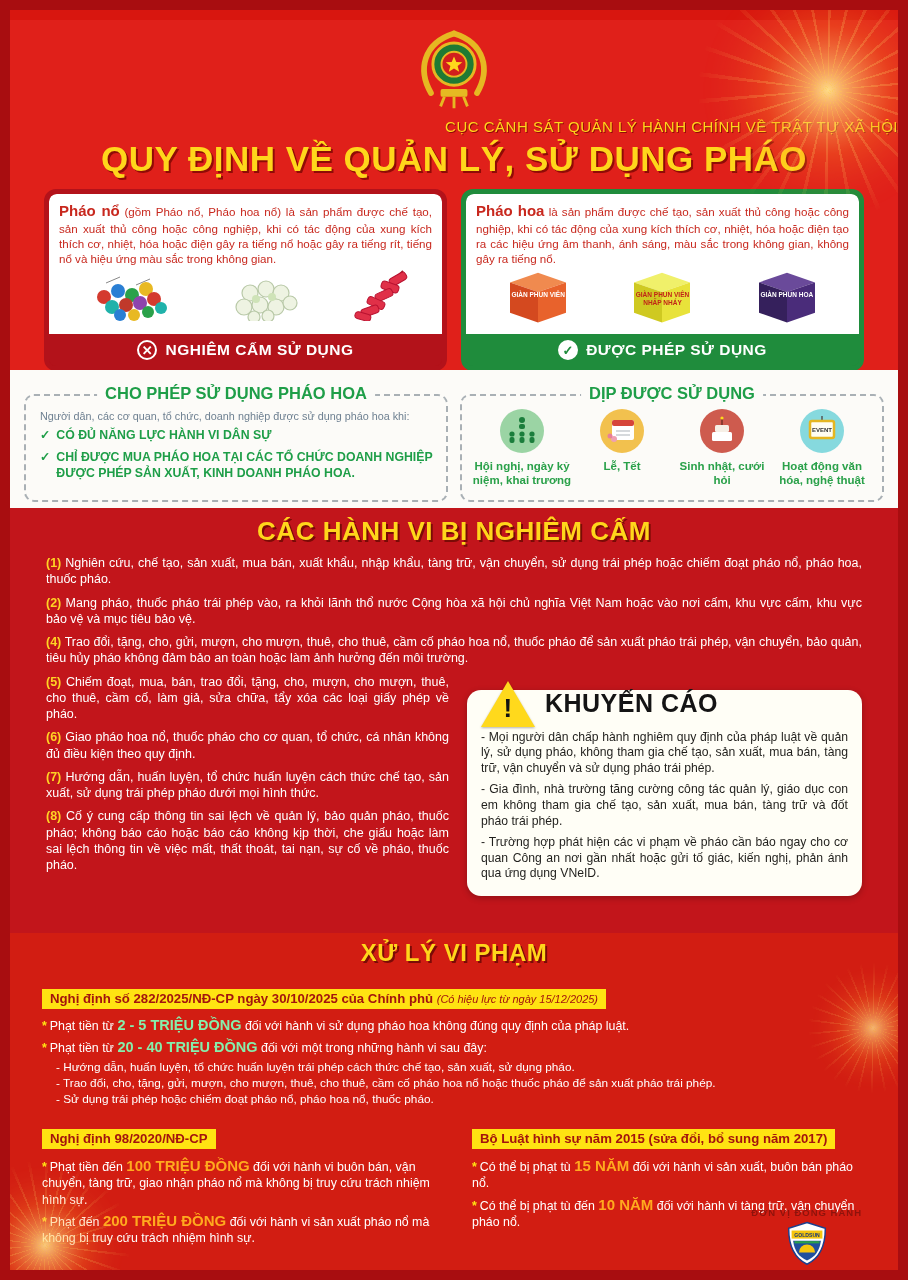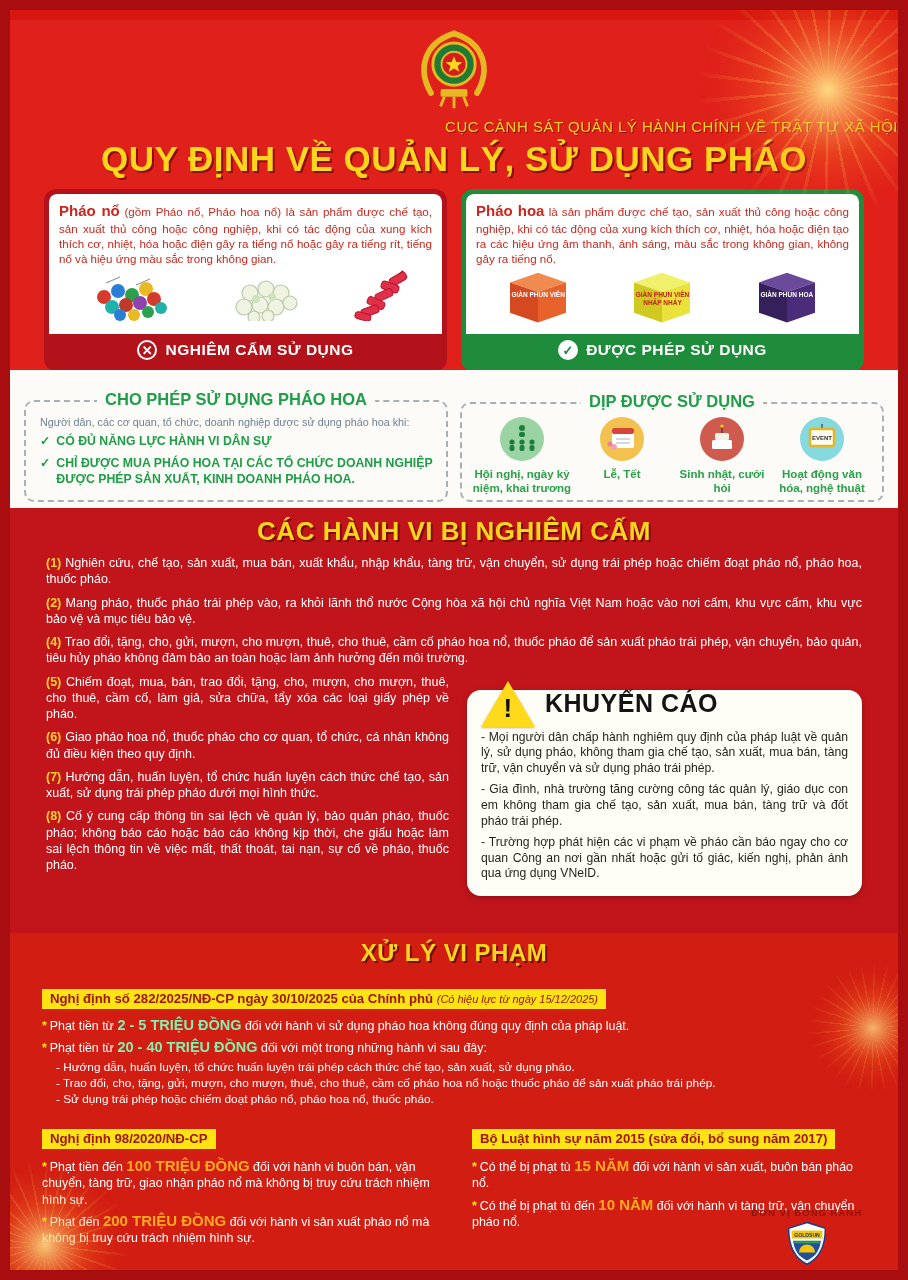--- a/index.html
+++ b/index.html
@@ -2,21 +2,21 @@
 <html><head>
 <meta charset="utf-8">
 <style>
   html,body{margin:0;padding:0;background:#555;}
   .poster{position:relative;width:908px;height:1280px;box-sizing:border-box;
     border:10px solid #A80D10;background:#D8160F;overflow:hidden;
     font-family:"Liberation Sans",sans-serif;}
   
   .sec-top{position:relative;height:350px;background:#E0201A;}
   .sec-white{position:relative;height:138px;background:#FCFBF8;display:flex;gap:12px;
-    padding:18px 14px 6px 14px;box-sizing:border-box;align-items:flex-end;}
+    padding:18px 14px 6px 14px;box-sizing:border-box;}
   .sec-prohibited{position:relative;height:425px;background:#C2151B;padding:4px 36px 0 36px;box-sizing:border-box;}
   .sec-penalty{position:relative;height:347px;background:#D21D12;padding:4px 32px 0 32px;box-sizing:border-box;}
   
   .emblem{display:block;margin:10px auto 2px auto;}
   .agency{color:#FFD61B;font-weight:normal;font-size:15px;text-align:right;letter-spacing:.5px;
     text-shadow:1px 1px 0 #8f0b06;margin:2px 0 4px 0;}
   .main-title{color:#FFD61B;font-weight:900;font-size:35px;text-align:center;letter-spacing:.5px;
     text-shadow:2px 2px 0 #8f0b06;margin:0;}
   
   .cards{display:flex;gap:14px;padding:10px 34px 0 34px;}

